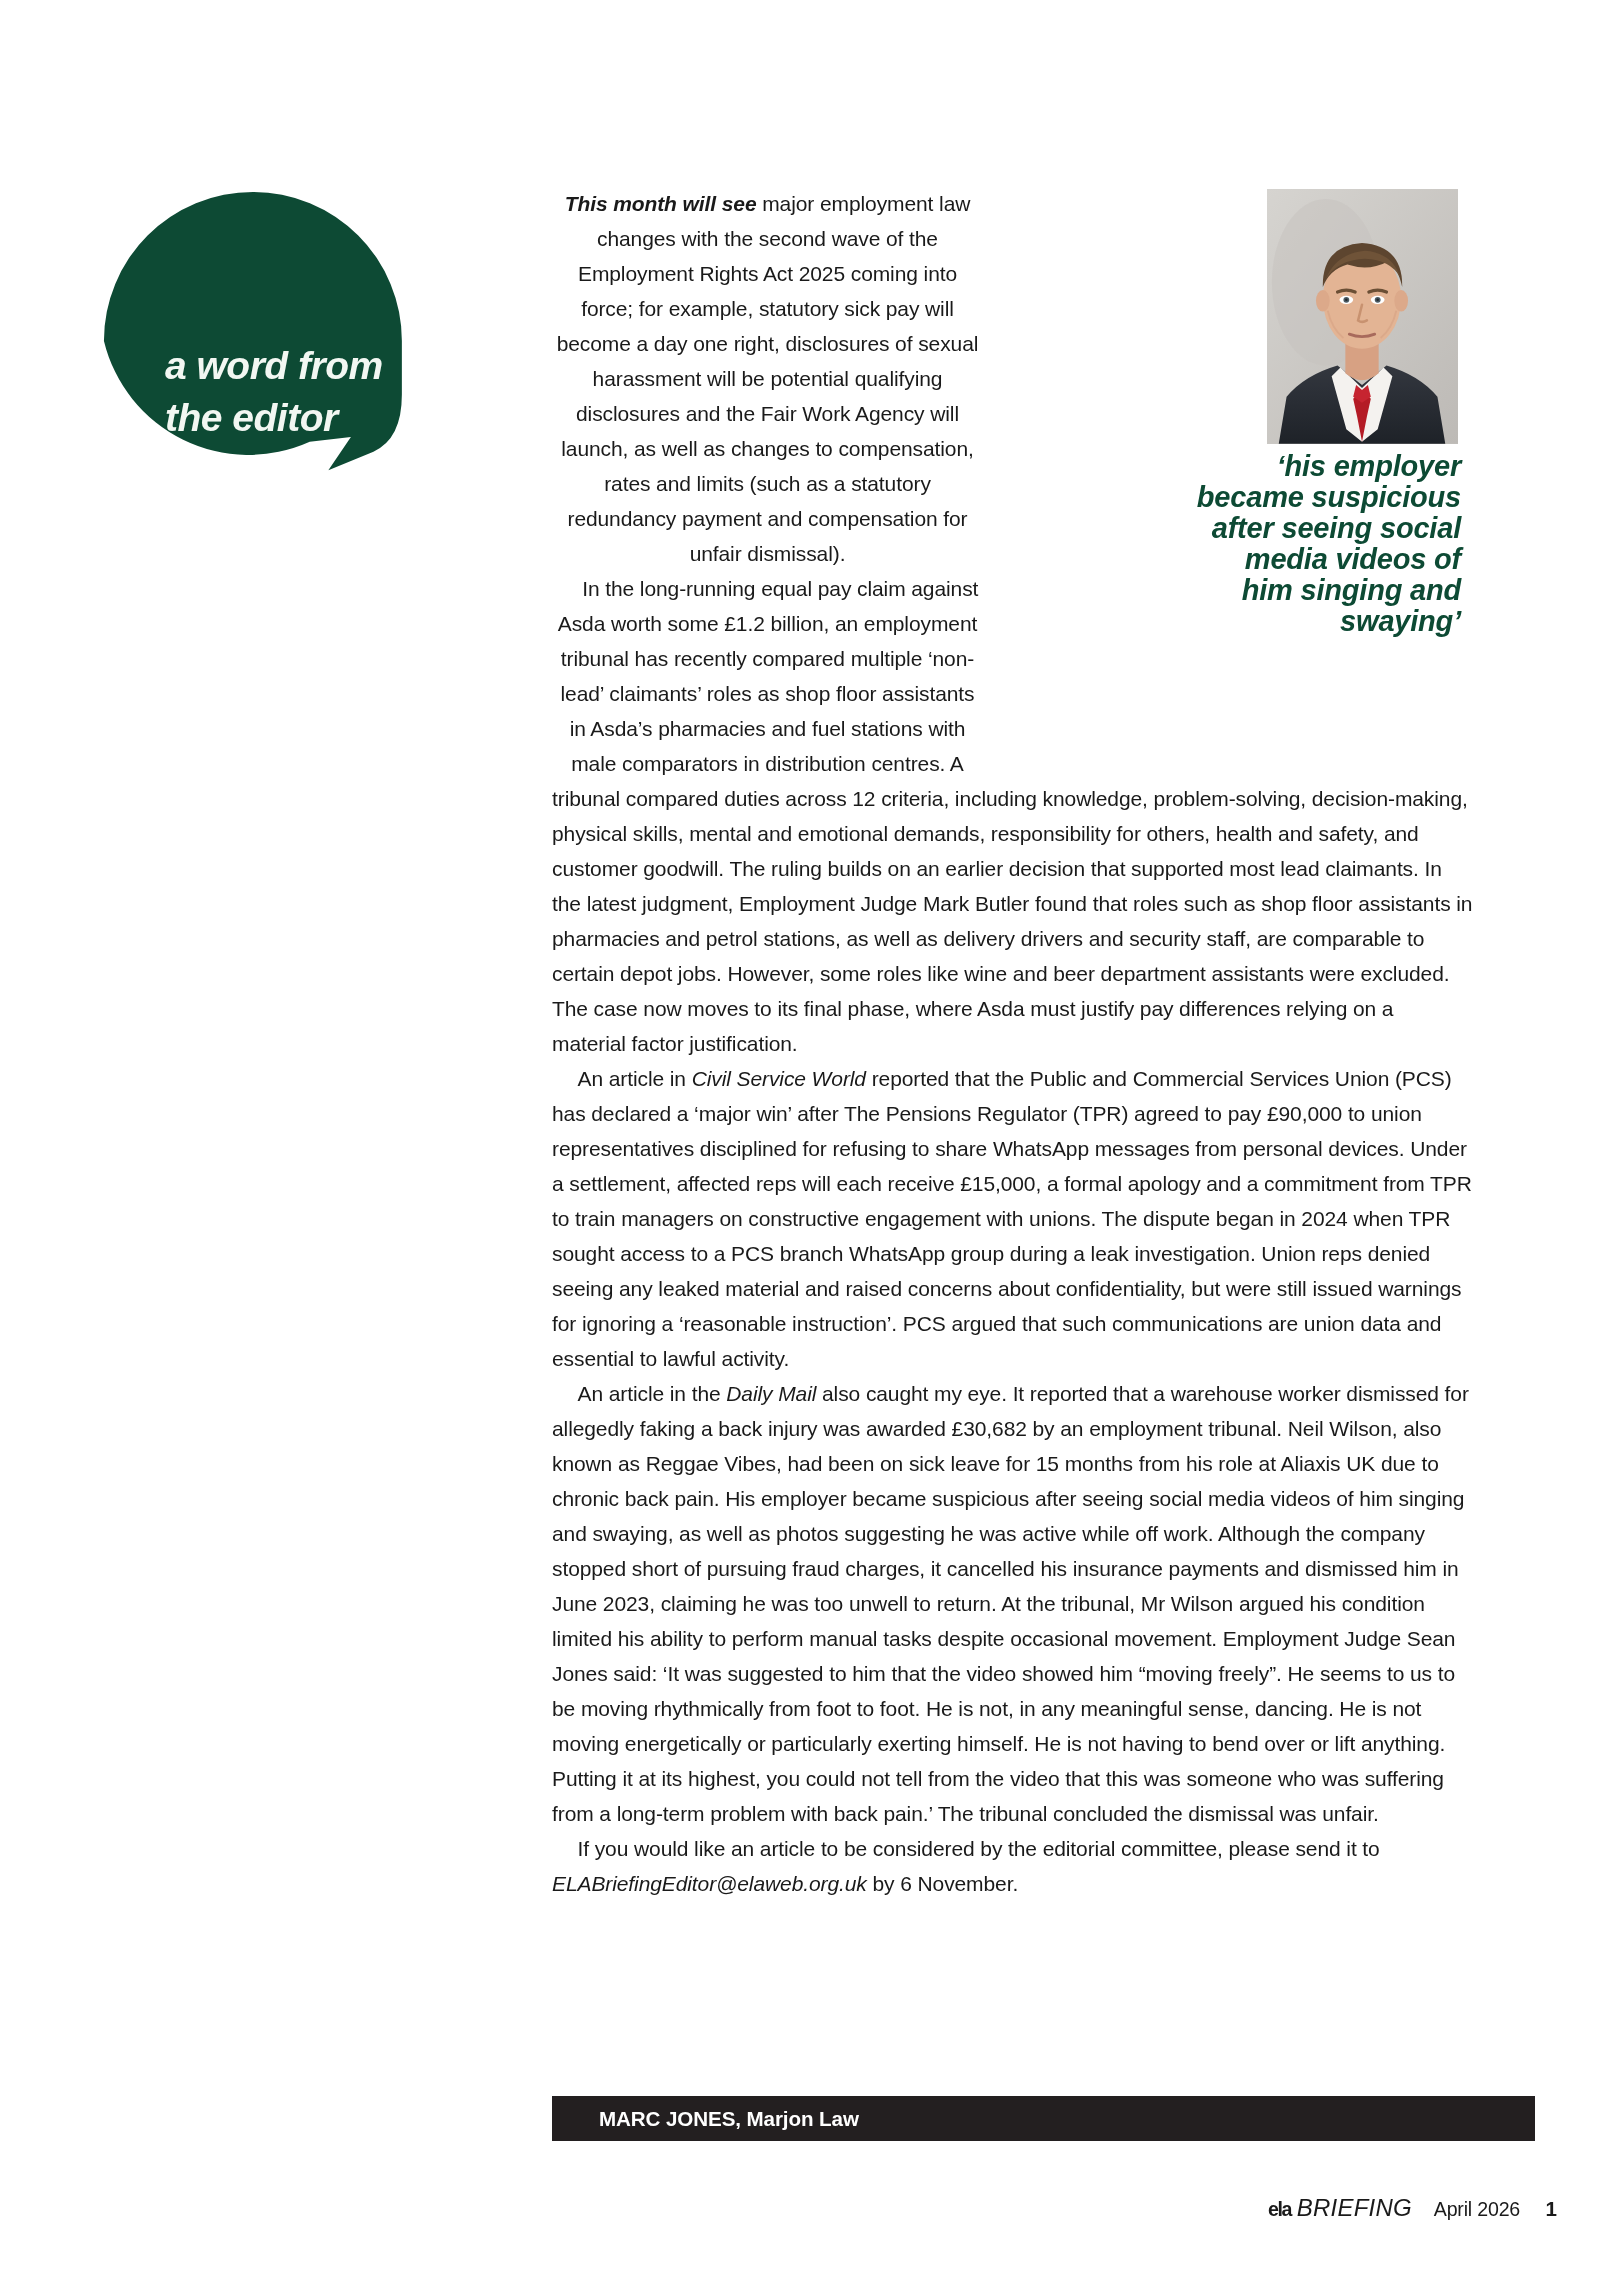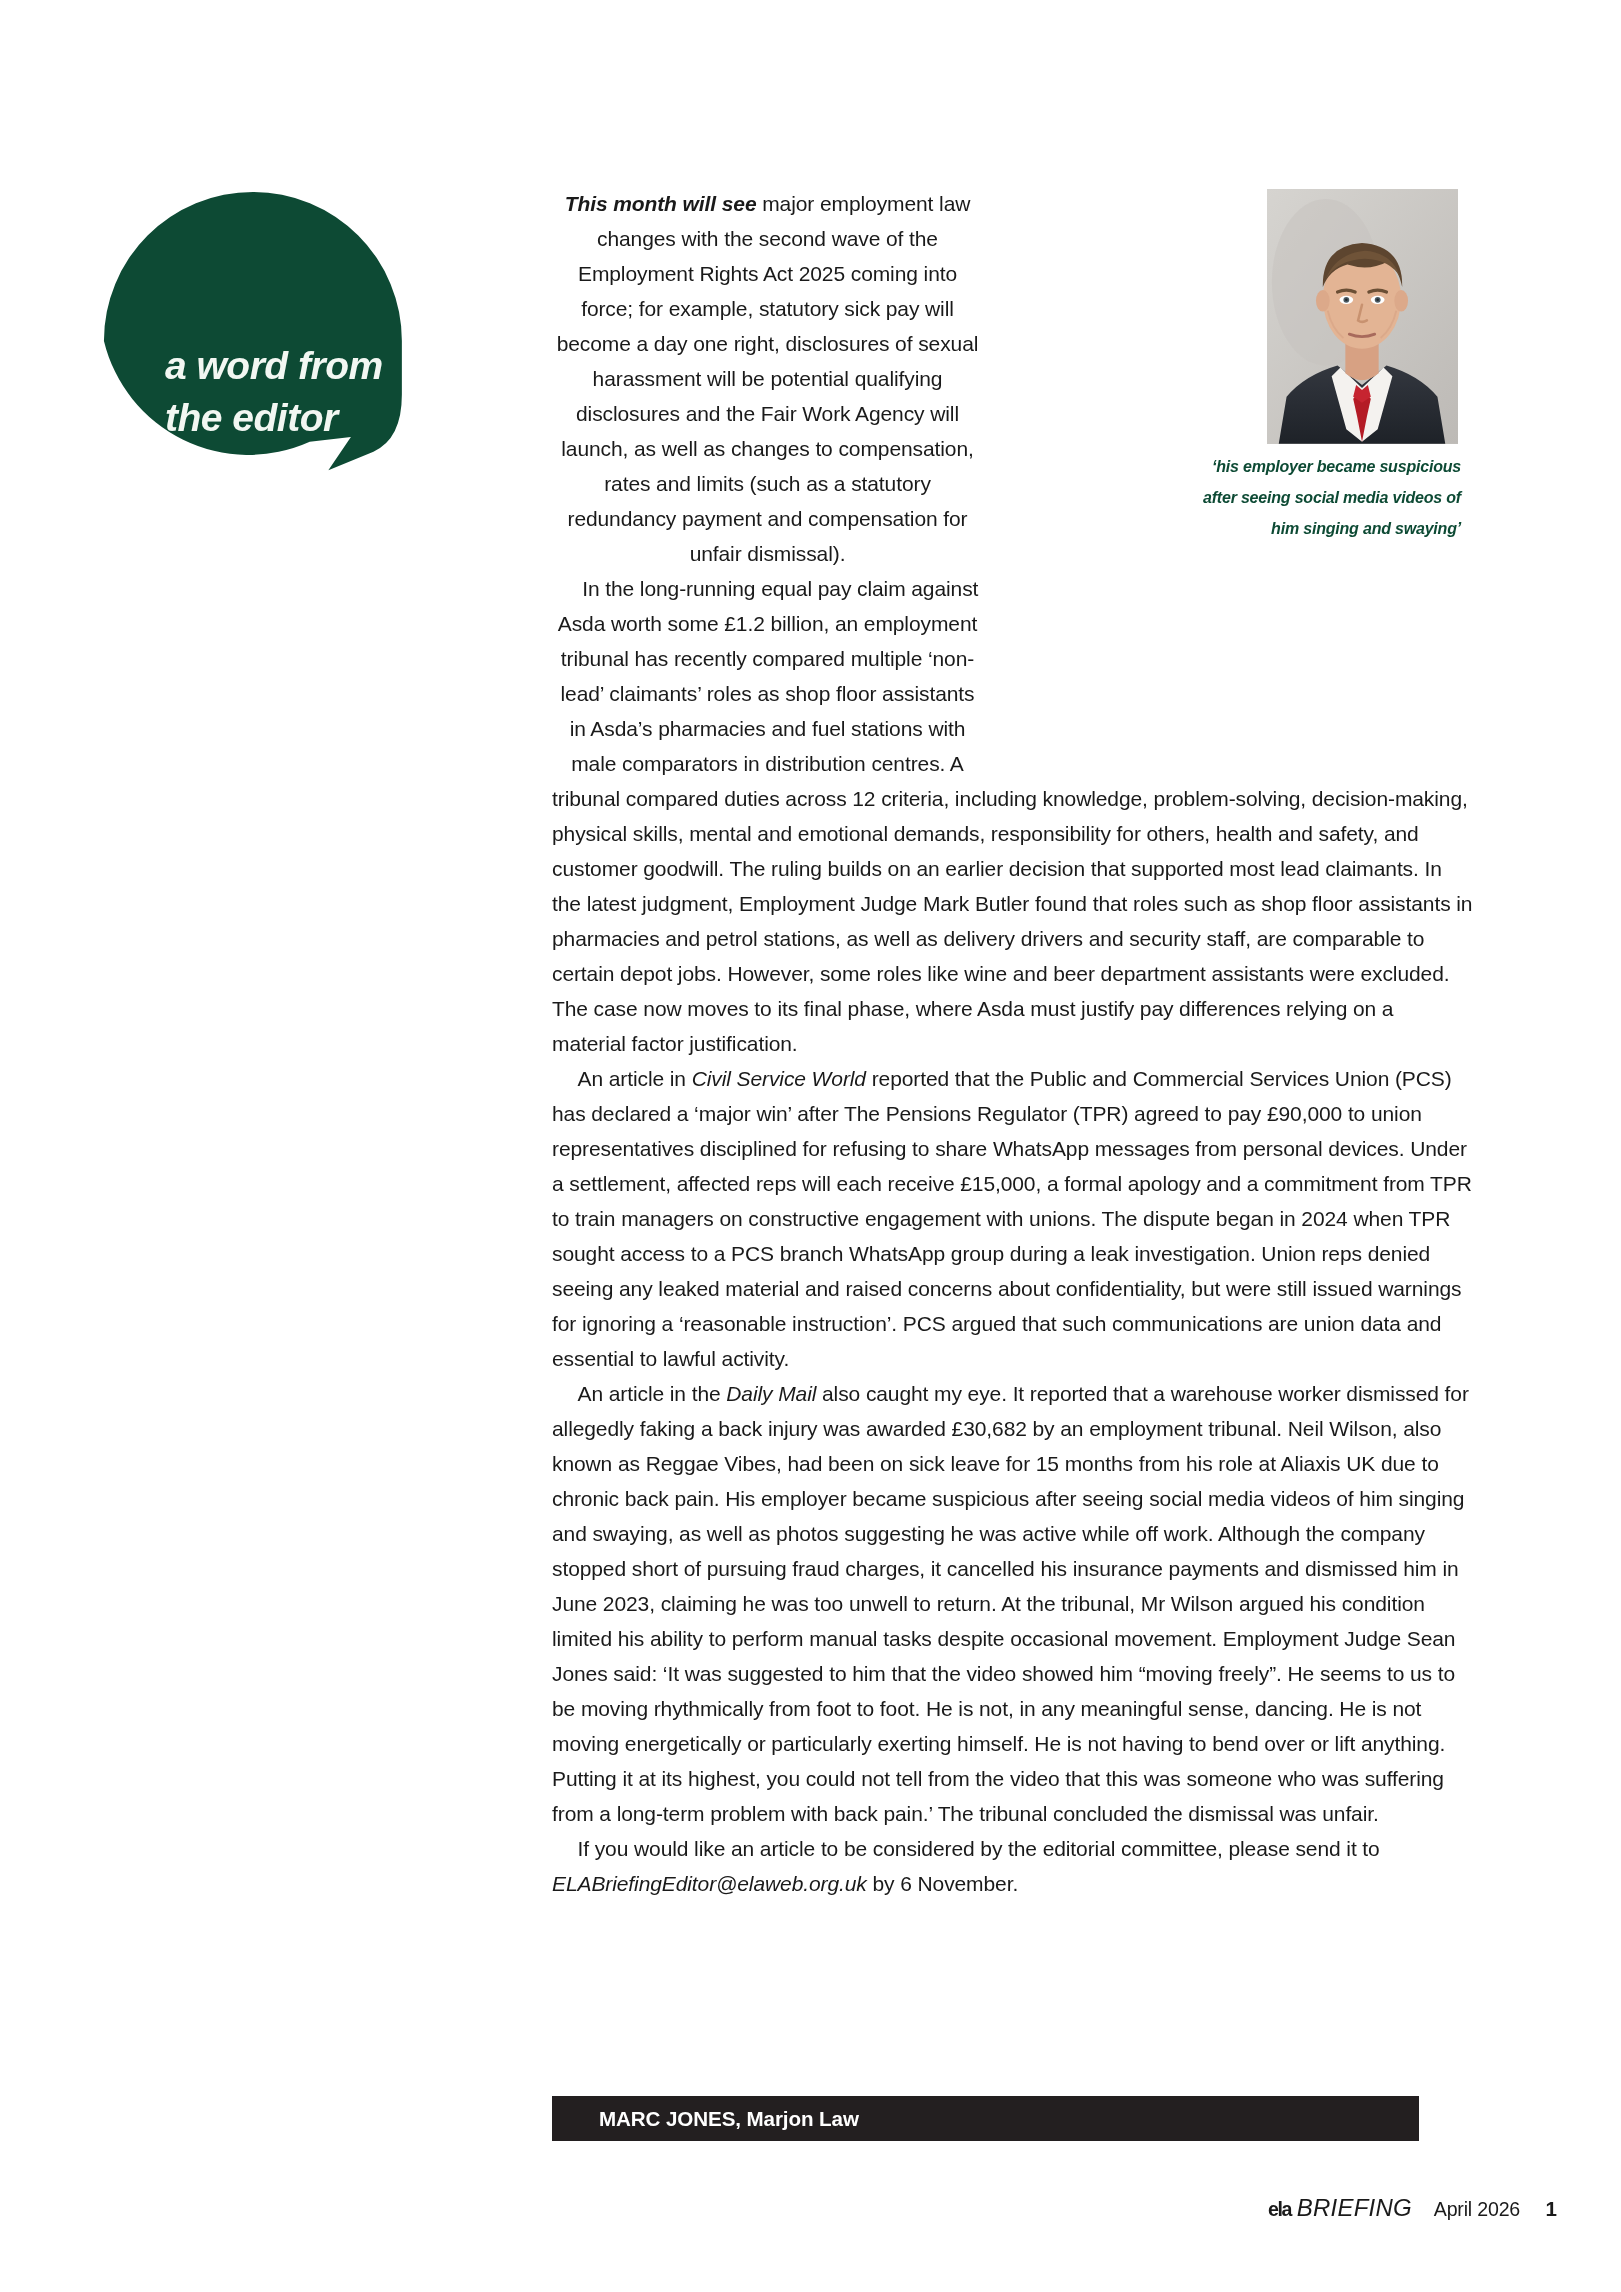--- a/index.html
+++ b/index.html
@@ -65,21 +65,21 @@
   .pullquote {
     position: absolute;
     left: 1194px;
     top: 451px;
     width: 267px;
     text-align: right;
     color: #0d4a34;
     font-family: "Liberation Sans", sans-serif;
     font-style: italic;
     font-weight: 700;
-    font-size: 16px;
+    font-size: 29px;
     line-height: 31px;
     letter-spacing: -0.2px;
   }
 
   
   .article {
     position: absolute;
     left: 552px;
     top: 186px;
     width: 921px;
@@ -104,21 +104,21 @@
     font-weight: 700;
     font-style: italic;
   }
   em { font-style: italic; }
 
   
   .byline {
     position: absolute;
     left: 552px;
     top: 2096px;
-    width: 867px;
+    width: 983px;
     height: 45px;
     background: #231f20;
     display: flex;
     align-items: center;
   }
   .byline-text {
     color: #ffffff;
     font-family: "Liberation Sans", sans-serif;
     font-size: 20.6px;
     font-weight: 700;

